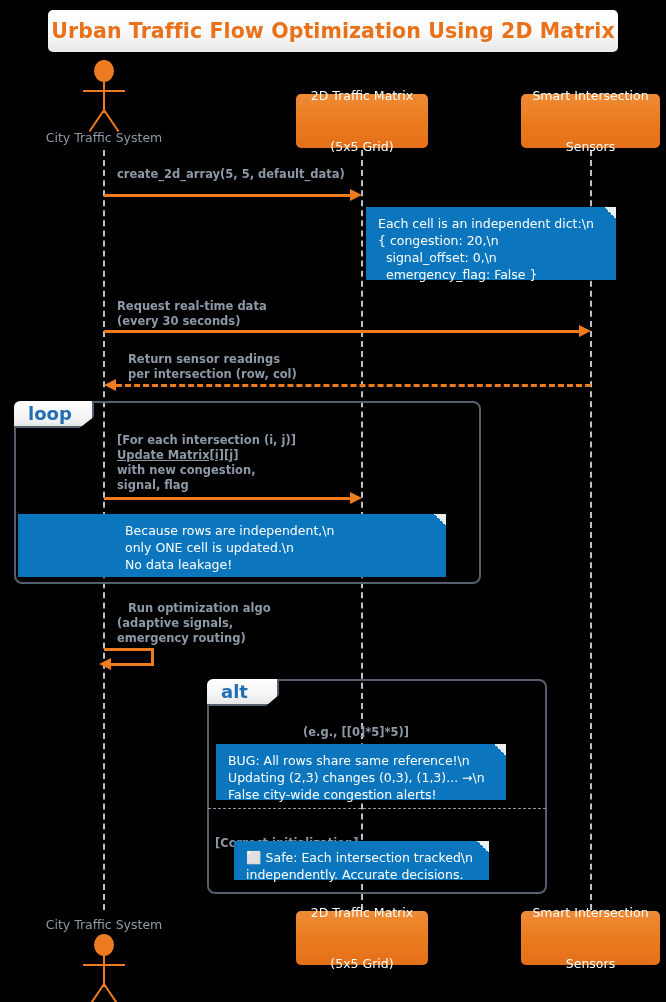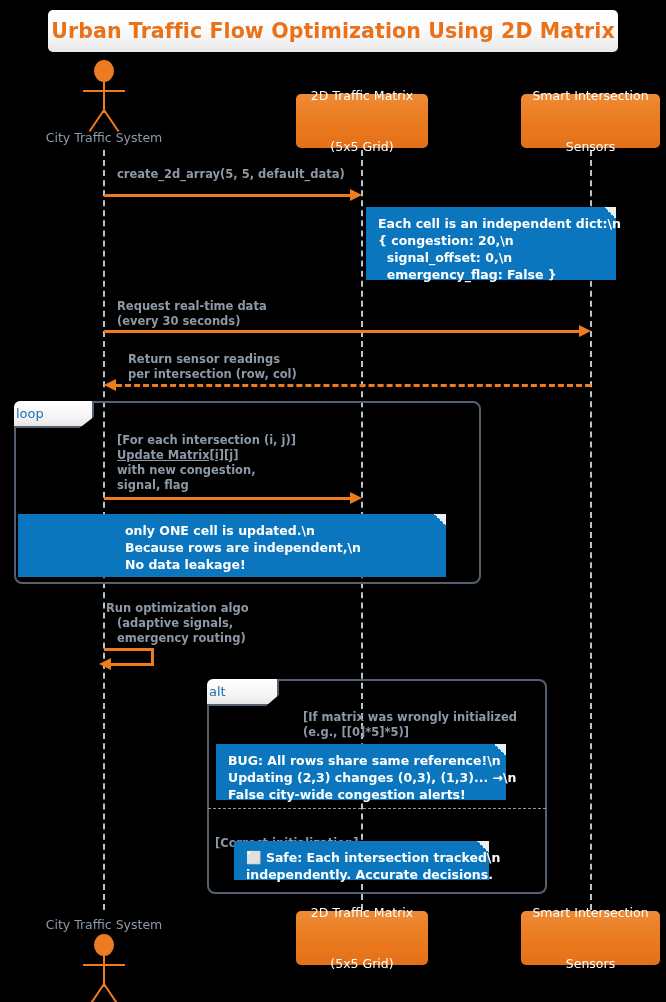--- a/index.html
+++ b/index.html
@@ -143,21 +143,20 @@
   
   .note {
     position: absolute;
     background: #0b76bd;
     color: #ffffff;
     font-size: 12.5px;
     line-height: 17px;
     box-sizing: border-box;
     padding: 8px 12px 0 12px;
     box-shadow: 0 1px 2px rgba(0,0,0,0.45);
-    font-weight: bold;
   }
   .note .fold {
     position: absolute;
     top: 0; right: 0;
     width: 12px; height: 12px;
     background: linear-gradient(225deg, #e9eef2 50%, rgba(0,0,0,0) 50%);
   }
   .note-line { white-space: pre; }
 
   
@@ -170,25 +169,25 @@
   }
   .frag-tab {
     position: absolute;
     background: linear-gradient(to bottom, #ffffff 0%, #f3f3f3 70%, #e6e6e6 100%);
     border: 2px solid #54606d;
     border-top: none;
     border-left: none;
     border-top-left-radius: 6px;
     box-sizing: border-box;
     color: #1f6fb2;
-    font-size: 13px;
-    font-weight: normal;
+    font-size: 18px;
+    font-weight: bold;
     display: flex;
     align-items: center;
-    padding-left: 2px;
+    padding-left: 14px;
     clip-path: polygon(0 0, 100% 0, 100% 58%, 82% 100%, 0 100%);
   }
   .frag-guard {
     position: absolute;
     color: #8d99a6;
     font-size: 11.5px;
     font-weight: bold;
     line-height: 15px;
     white-space: pre;
     margin-top: 22px;
@@ -259,36 +258,35 @@
   <div class="frag-guard" style="left:117px; top:411px;">[For each intersection (i, j)]</div>
 
   <div class="msg-label" style="left:117px; top:448px;text-decoration:underline;">Update Matrix[i][j]</div>
   <div class="msg-label" style="left:117px; top:463px;">with new congestion,</div>
   <div class="msg-label" style="left:117px; top:478px;">signal, flag</div>
   <div class="msg-line" style="left:104px; top:497px; width:248px;"></div>
   <div class="arrow-head-right" style="left:350px; top:492px;"></div>
 
   <div class="note" style="left:18px; top:514px; width:428px; height:63px; padding-left:107px;">
     <div class="fold"></div>
+    <div class="note-line">Because rows are independent,\n</div>
     <div class="note-line">only ONE cell is updated.\n</div>
-    <div class="note-line">Because rows are independent,\n</div>
     <div class="note-line">No data leakage!</div>
   </div>
 
-  <div class="msg-label" style="left:106px; top:601px;">Run optimization algo</div>
+  <div class="msg-label" style="left:128px; top:601px;">Run optimization algo</div>
   <div class="msg-label" style="left:117px; top:616px;">(adaptive signals,</div>
   <div class="msg-label" style="left:117px; top:631px;">emergency routing)</div>
   <div class="self-msg" style="left:104px; top:648px; width:50px; height:18px;"></div>
   <div class="arrow-head-left" style="left:99px; top:658px;"></div>
 
   <div class="fragment" style="left:207px; top:679px; width:340px; height:215px;"></div>
   <div class="frag-tab" style="left:207px; top:679px; width:72px; height:27px;text-align:right;">
     <span>alt</span>
   </div>
-  <div class="frag-guard" style="left:303px; top:688px;">[If matrix was wrongly initialized</div>
   <div class="frag-guard" style="left:303px; top:703px;">(e.g., [[0]*5]*5)]</div>
 
   <div class="note" style="left:216px; top:744px; width:290px; height:56px;">
     <div class="fold"></div>
     <div class="note-line">BUG: All rows share same reference!\n</div>
     <div class="note-line">Updating (2,3) changes (0,3), (1,3)... →\n</div>
     <div class="note-line">False city-wide congestion alerts!</div>
   </div>
 
   <div class="frag-divider" style="left:208px; top:808px; width:338px;"></div>

